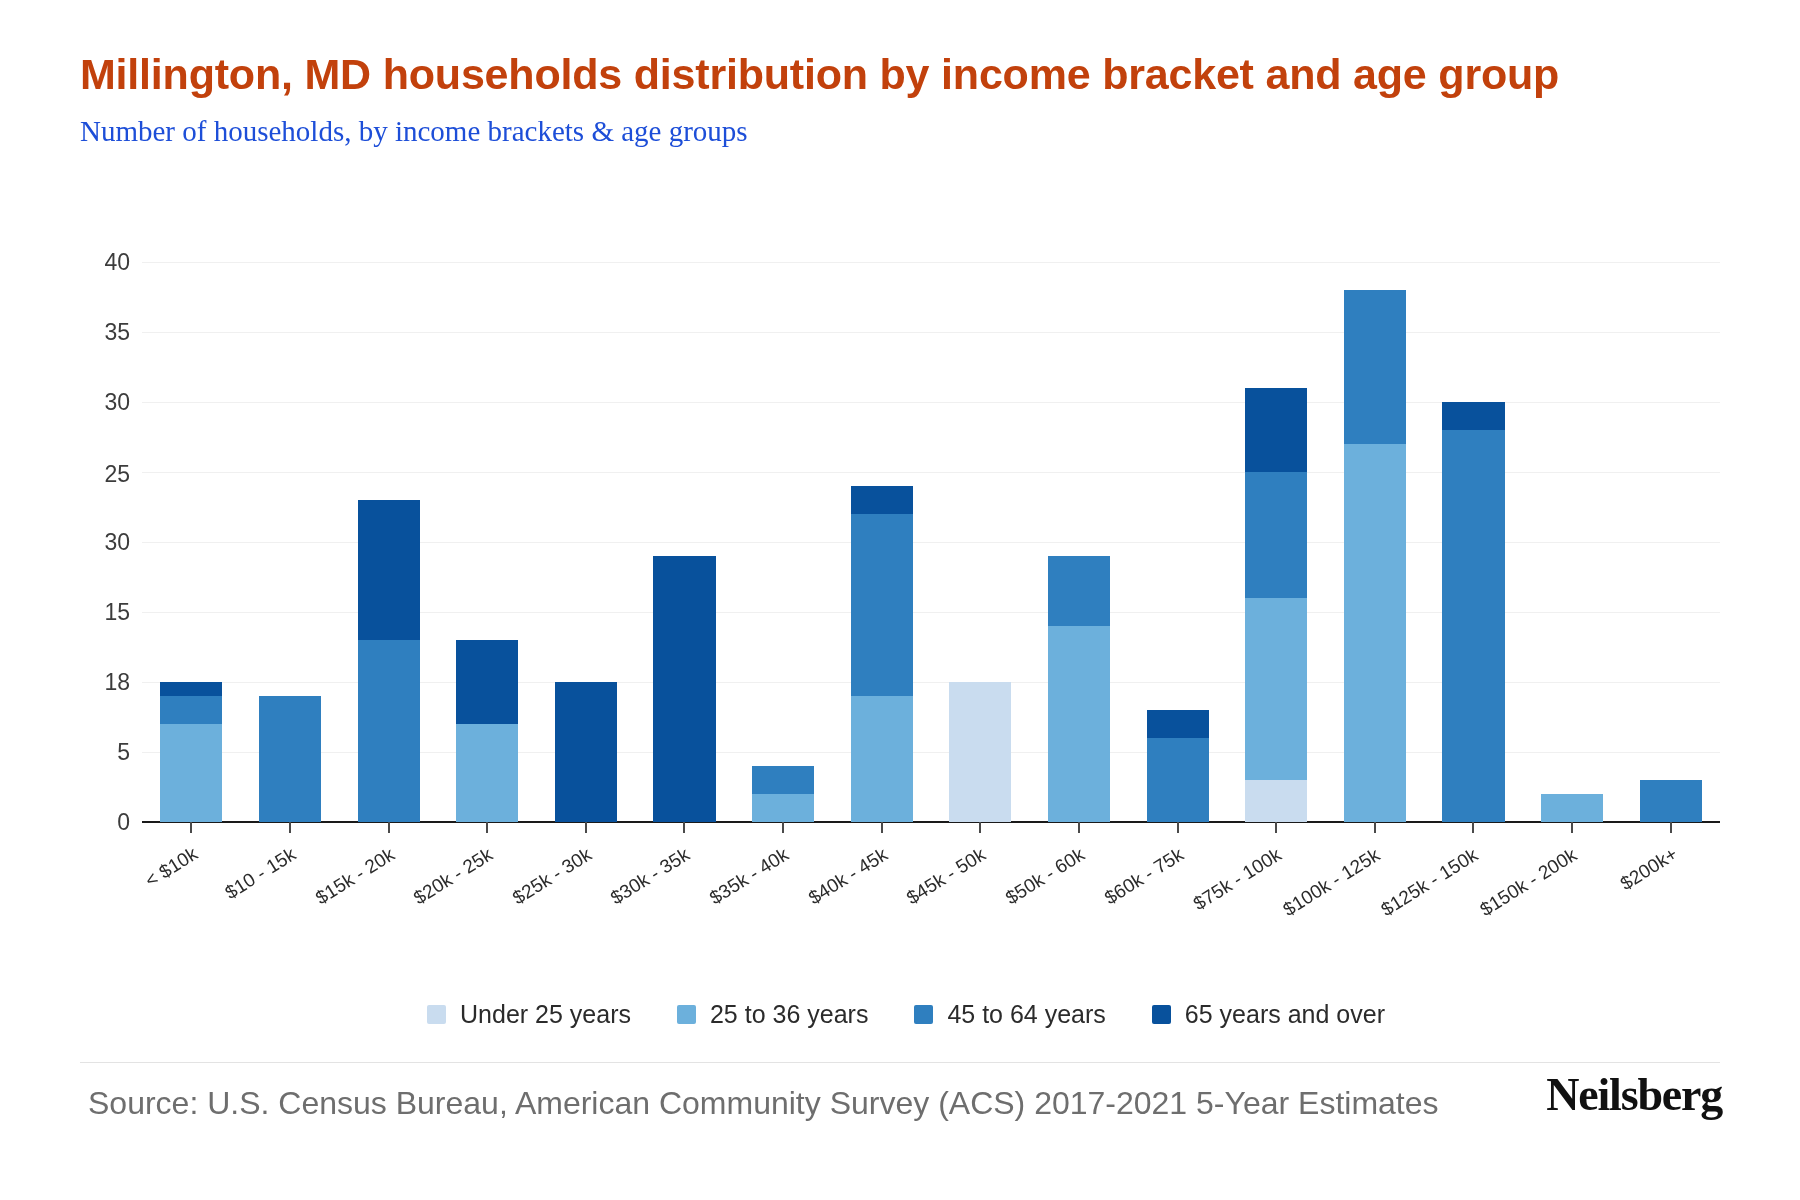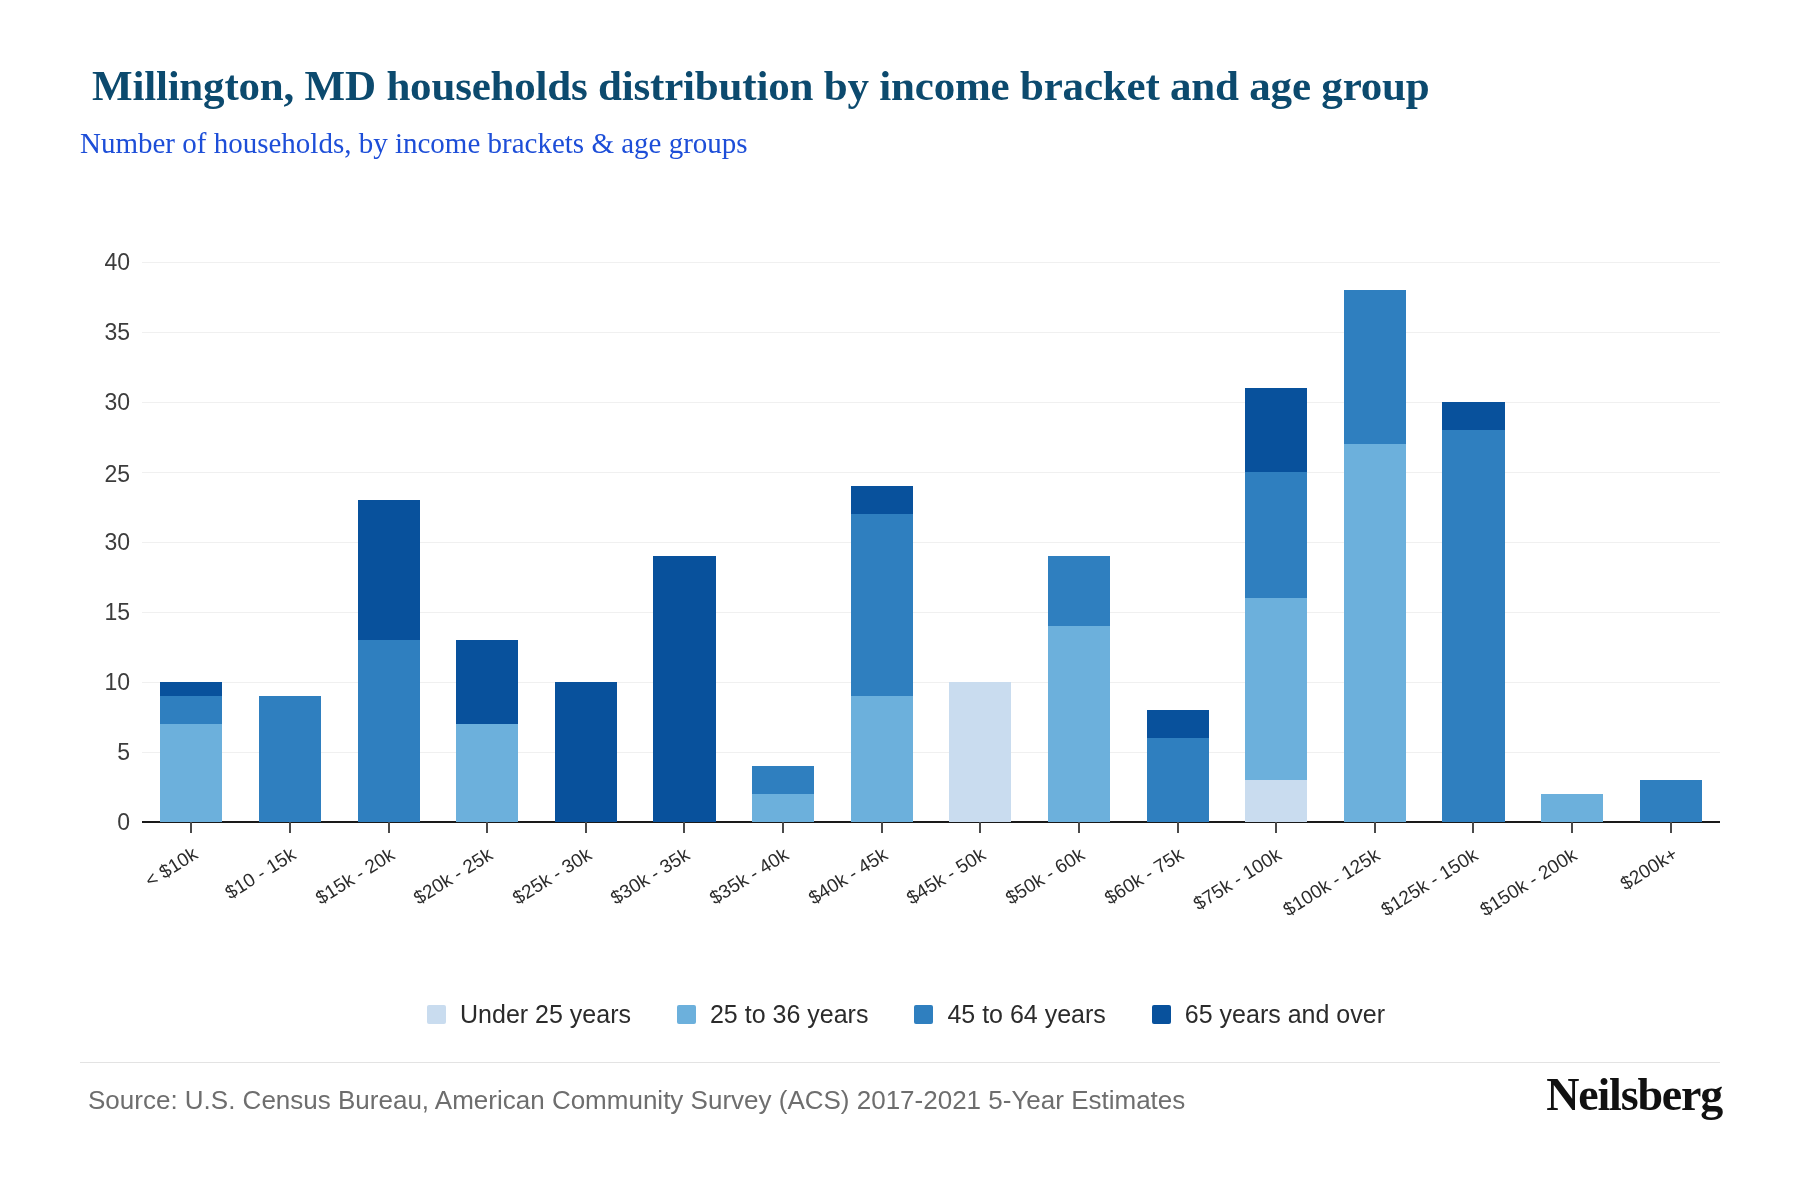--- a/index.html
+++ b/index.html
@@ -20,27 +20,27 @@
   }
 
   
   .header {
     position: absolute;
     left: 80px;
     top: 48px;
     width: 1620px;
   }
   .chart-title {
-    font-family: Liberation Serif, serif;
+    font-family: Liberation Sans, sans-serif;
     font-weight: 700;
     font-size: 43px;
     line-height: 1.22;
-    color: #0c4a6e;
+    color: #c2410c;
     letter-spacing: -0.2px;
-    margin: 12px;
+    margin: 0;
     max-width: 1560px;
   }
   .chart-subtitle {
     font-family: "Liberation Serif", serif;
     font-weight: 400;
     font-size: 29px;
     line-height: 1.2;
     color: #1d4ed8;
     margin: 14px 0 0 0;
   }
@@ -198,21 +198,21 @@
     left: 80px;
     right: 80px;
     top: 1062px;
     height: 1px;
     background: #e3e3e3;
   }
   .source-text {
     position: absolute;
     left: 88px;
     top: 1085px;
-    font-size: 26px;
+    font-size: 32px;
     color: #6e6e6e;
     font-family: "Liberation Sans", sans-serif;
     white-space: nowrap;
   }
   .brand {
     position: absolute;
     right: 78px;
     top: 1068px;
     font-family: "Liberation Serif", serif;
     font-weight: 700;
@@ -228,21 +228,21 @@
 
   <div class="header">
     <h1 class="chart-title">Millington, MD households distribution by income bracket and age group</h1>
     <p class="chart-subtitle">Number of households, by income brackets &amp; age groups</p>
   </div>
 
   <div class="plot-wrap">
     <div class="y-axis" id="y-axis">
         <div class="y-tick" style="top: 560px;">0</div>
         <div class="y-tick" style="top: 490px;">5</div>
-        <div class="y-tick" style="top: 420px;">10</div>
+        <div class="y-tick" style="top: 420px;">18</div>
         <div class="y-tick" style="top: 350px;">15</div>
         <div class="y-tick" style="top: 280px;">30</div>
         <div class="y-tick" style="top: 212px;">25</div>
         <div class="y-tick" style="top: 140px;">30</div>
         <div class="y-tick" style="top: 70px;">35</div>
         <div class="y-tick" style="top: 0px;">40</div>
       </div>
     <div class="grid-area" id="grid-area">
         <div class="gridline baseline" style="top: 559px;"></div>
         <div class="gridline" style="top: 490px;"></div>

